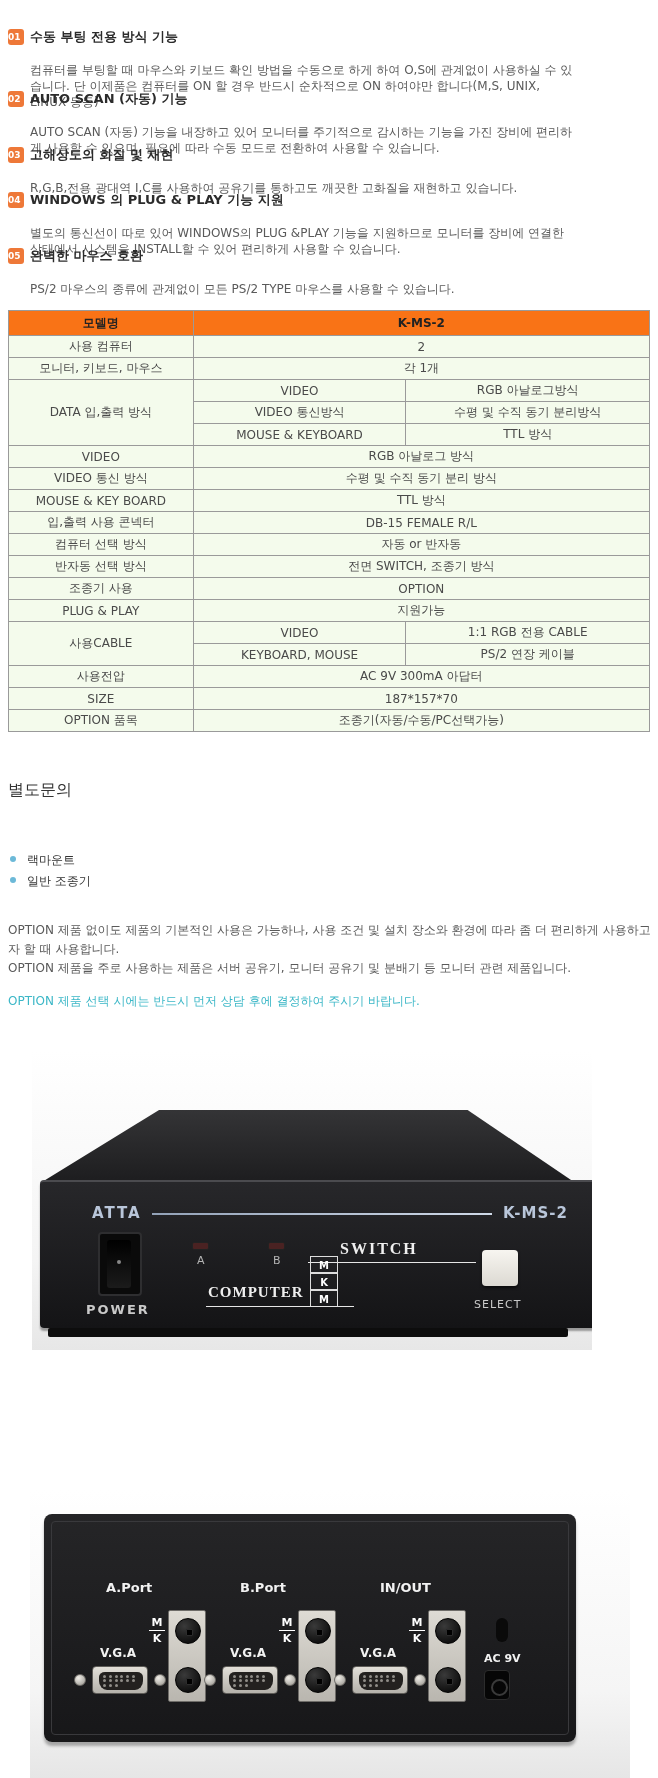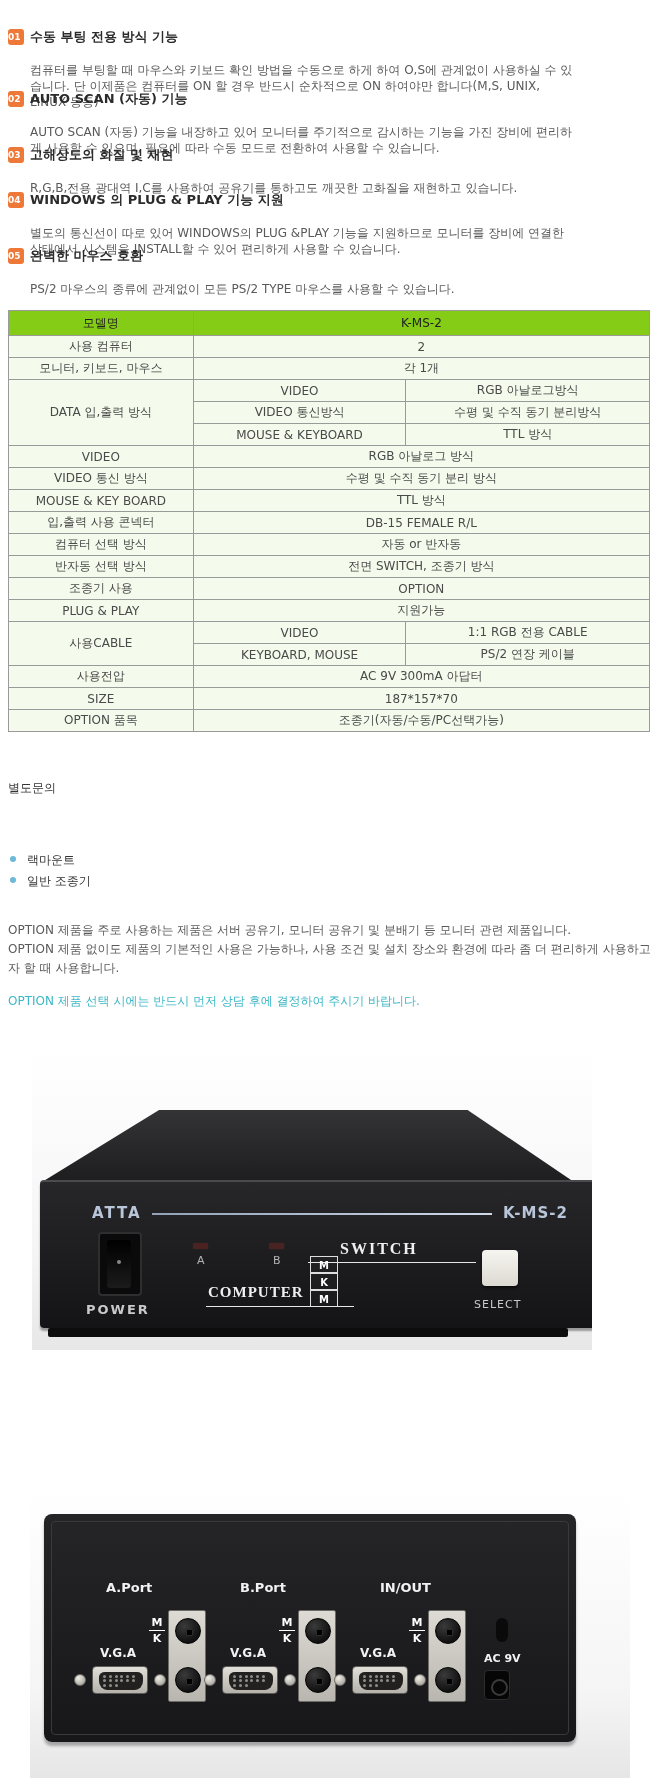--- a/index.html
+++ b/index.html
@@ -17,24 +17,24 @@
     font-size:9px; font-weight:bold; text-align:left; line-height:16px;
   }
   .feature .f-title { margin-left:22px; font-size:13px; font-weight:bold; color:#2b2b2b; }
   .feature .f-body  { margin-left:22px; margin-top:16px; width:548px; font-size:12px; color:#5a5a5a; line-height:16px; }
   
   .spec { position:absolute; left:8px; top:310px; width:642px; border-collapse:collapse; }
   .spec td {
     border:1px solid #9a9a9a; text-align:center; vertical-align:middle;
     font-size:12px; color:#4a4a4a; height:22px; background:#f4fbec; padding:1px 4px;
   }
-  .spec tr.head td { background:#84cc16; font-weight:normal; color:#222; height:25px; }
+  .spec tr.head td { background:#f97316; font-weight:bold; color:#222; height:25px; }
   .c1 { width:185px; } .c2 { width:213px; } .c3 { width:244px; }
   
-  .plain { position:absolute; left:8px; font-size:12px; color:#333; }
+  .plain { position:absolute; left:8px; font-size:16px; color:#333; }
   .bullet-item { position:absolute; left:10px; font-size:12px; color:#333; }
   .bullet-item .dot {
     display:inline-block; width:6px; height:6px; border-radius:50%;
     background:#6cb9d8; margin-right:11px; vertical-align:2px;
   }
   .para { position:absolute; left:8px; width:648px; font-size:12px; color:#5a5a5a; line-height:19px; }
   .hl { position:absolute; left:8px; width:648px; font-size:12px; color:#3bb7c7; }
   
   .photo { position:absolute; overflow:hidden; }
   .photo-front { left:32px; top:1050px; width:560px; height:300px;
@@ -237,22 +237,22 @@
 <div class="plain" style="top:780px">별도문의</div>
 
 <div class="bullet-item" style="top:852px">
   <span class="dot"></span><span>랙마운트</span>
 </div>
 <div class="bullet-item" style="top:873px">
   <span class="dot"></span><span>일반 조종기</span>
 </div>
 
 <div class="para" style="top:921px">
+  <p>OPTION 제품 없이도 제품의 기본적인 사용은 가능하나, 사용 조건 및 설치 장소와 환경에 따라 좀 더 편리하게 사용하고자 할 때 사용합니다.</p>
   <p>OPTION 제품을 주로 사용하는 제품은 서버 공유기, 모니터 공유기 및 분배기 등 모니터 관련 제품입니다.</p>
-  <p>OPTION 제품 없이도 제품의 기본적인 사용은 가능하나, 사용 조건 및 설치 장소와 환경에 따라 좀 더 편리하게 사용하고자 할 때 사용합니다.</p>
 </div>
 
 <div class="hl" style="top:993px">OPTION 제품 선택 시에는 반드시 먼저 상담 후에 결정하여 주시기 바랍니다.</div>
 
 <div class="photo photo-front">
   <div class="dev-top"></div>
   <div class="dev-face">
     <div class="brand-row">
       <span class="brand">ATTA</span>
       <span class="brand-line"></span>

